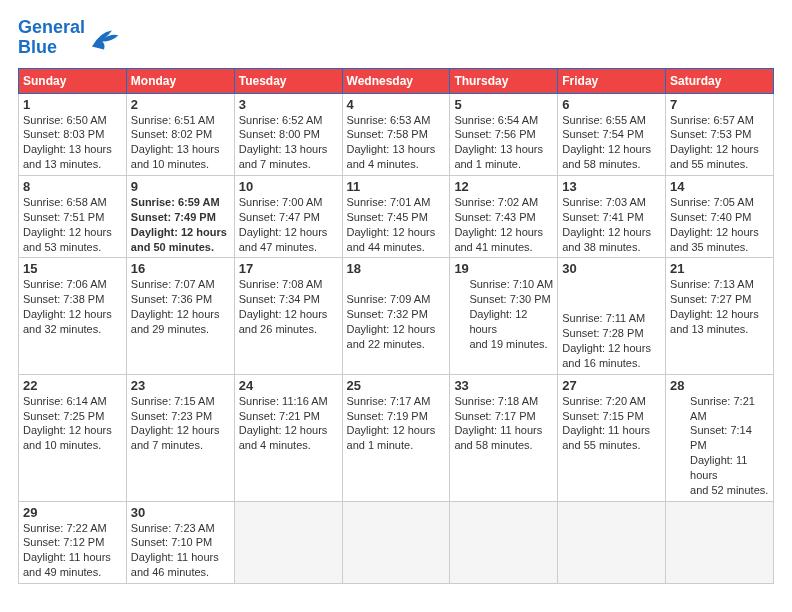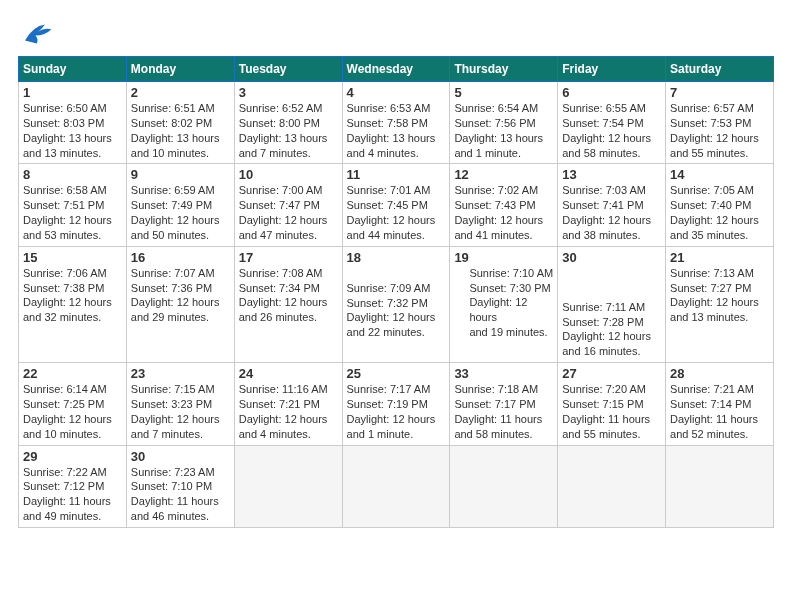--- a/index.html
+++ b/index.html
@@ -40,21 +40,21 @@
     .location {
       font-size: 15px;
       color: #555;
     }
     table {
       width: 100%;
       border-collapse: collapse;
       table-layout: fixed;
     }
     th {
-      background: #0f766e;
+      background: #ef4444;
       color: #fff;
       font-size: 12px;
       font-weight: bold;
       padding: 5px 4px;
       text-align: left;
       border: 1px solid #1a6fc4;
     }
     td {
       border: 1px solid #ccc;
       vertical-align: top;
@@ -80,20 +80,26 @@
     }
   </style>
 </head>
 <body>
 
 <div class="page">
   <div class="header">
     <div class="logo">
       <div>
         <div style="display:flex;align-items:center;">
+          <div>
+            <div style="font-size:18px;font-weight:bold;color:#333;line-height:1.1;">
+              <span style="color:#1a6fc4;">General</span>
+            </div>
+            <div style="font-size:18px;font-weight:bold;color:#1a6fc4;line-height:1.1;">Blue</div>
+          </div>
           <svg class="logo-bird" viewBox="0 0 40 35" xmlns="http://www.w3.org/2000/svg">
             <path d="M5,28 Q15,10 30,8 Q25,15 20,18 Q28,12 38,14 Q30,22 18,22 Q22,26 20,32 Q12,30 5,28Z" fill="#1a6fc4"></path>
           </svg>
         </div>
       </div>
     </div>
     <div class="title-block">
       <div class="month-title"></div>
       <div class="location"></div>
     </div>
@@ -166,21 +172,21 @@
         <tr>
           <td>
             <span class="day-num">8</span>
             <div class="day-info" style="white-space: pre-line;">Sunrise: 6:58 AM
 Sunset: 7:51 PM
 Daylight: 12 hours
 and 53 minutes.</div>
           </td>
           <td>
             <span class="day-num">9</span>
-            <div class="day-info" style="white-space: pre-line;">Sunrise: 6:59 AM
+            <div class="day-info" style="white-space: pre-line; font-weight: bold;">Sunrise: 6:59 AM
 Sunset: 7:49 PM
 Daylight: 12 hours
 and 50 minutes.</div>
           </td>
           <td>
             <span class="day-num">10</span>
             <div class="day-info" style="white-space: pre-line;">Sunrise: 7:00 AM
 Sunset: 7:47 PM
 Daylight: 12 hours
 and 47 minutes.</div>
@@ -269,21 +275,21 @@
           <td>
             <span class="day-num">22</span>
             <div class="day-info" style="white-space: pre-line;">Sunrise: 6:14 AM
 Sunset: 7:25 PM
 Daylight: 12 hours
 and 10 minutes.</div>
           </td>
           <td>
             <span class="day-num">23</span>
             <div class="day-info" style="white-space: pre-line;">Sunrise: 7:15 AM
-Sunset: 3:23 PM
+Sunset: 7:23 PM
 Daylight: 12 hours
 and 7 minutes.</div>
           </td>
           <td>
             <span class="day-num">24</span>
             <div class="day-info" style="white-space: pre-line;">Sunrise: 11:16 AM
 Sunset: 7:21 PM
 Daylight: 12 hours
 and 4 minutes.</div>
           </td>
@@ -303,21 +309,21 @@
           </td>
           <td>
             <span class="day-num">27</span>
             <div class="day-info" style="white-space: pre-line;">Sunrise: 7:20 AM
 Sunset: 7:15 PM
 Daylight: 11 hours
 and 55 minutes.</div>
           </td>
           <td>
             <span class="day-num">28</span>
-            <div class="day-info" style="white-space: pre-line;">Sunrise: 7:21 AM
+            <div class="day-info" style="white-space: pre-line; margin-left: 20px;">Sunrise: 7:21 AM
 Sunset: 7:14 PM
 Daylight: 11 hours
 and 52 minutes.</div>
           </td>
         </tr>
         <tr>
           <td>
             <span class="day-num">29</span>
             <div class="day-info" style="white-space: pre-line;">Sunrise: 7:22 AM
 Sunset: 7:12 PM

